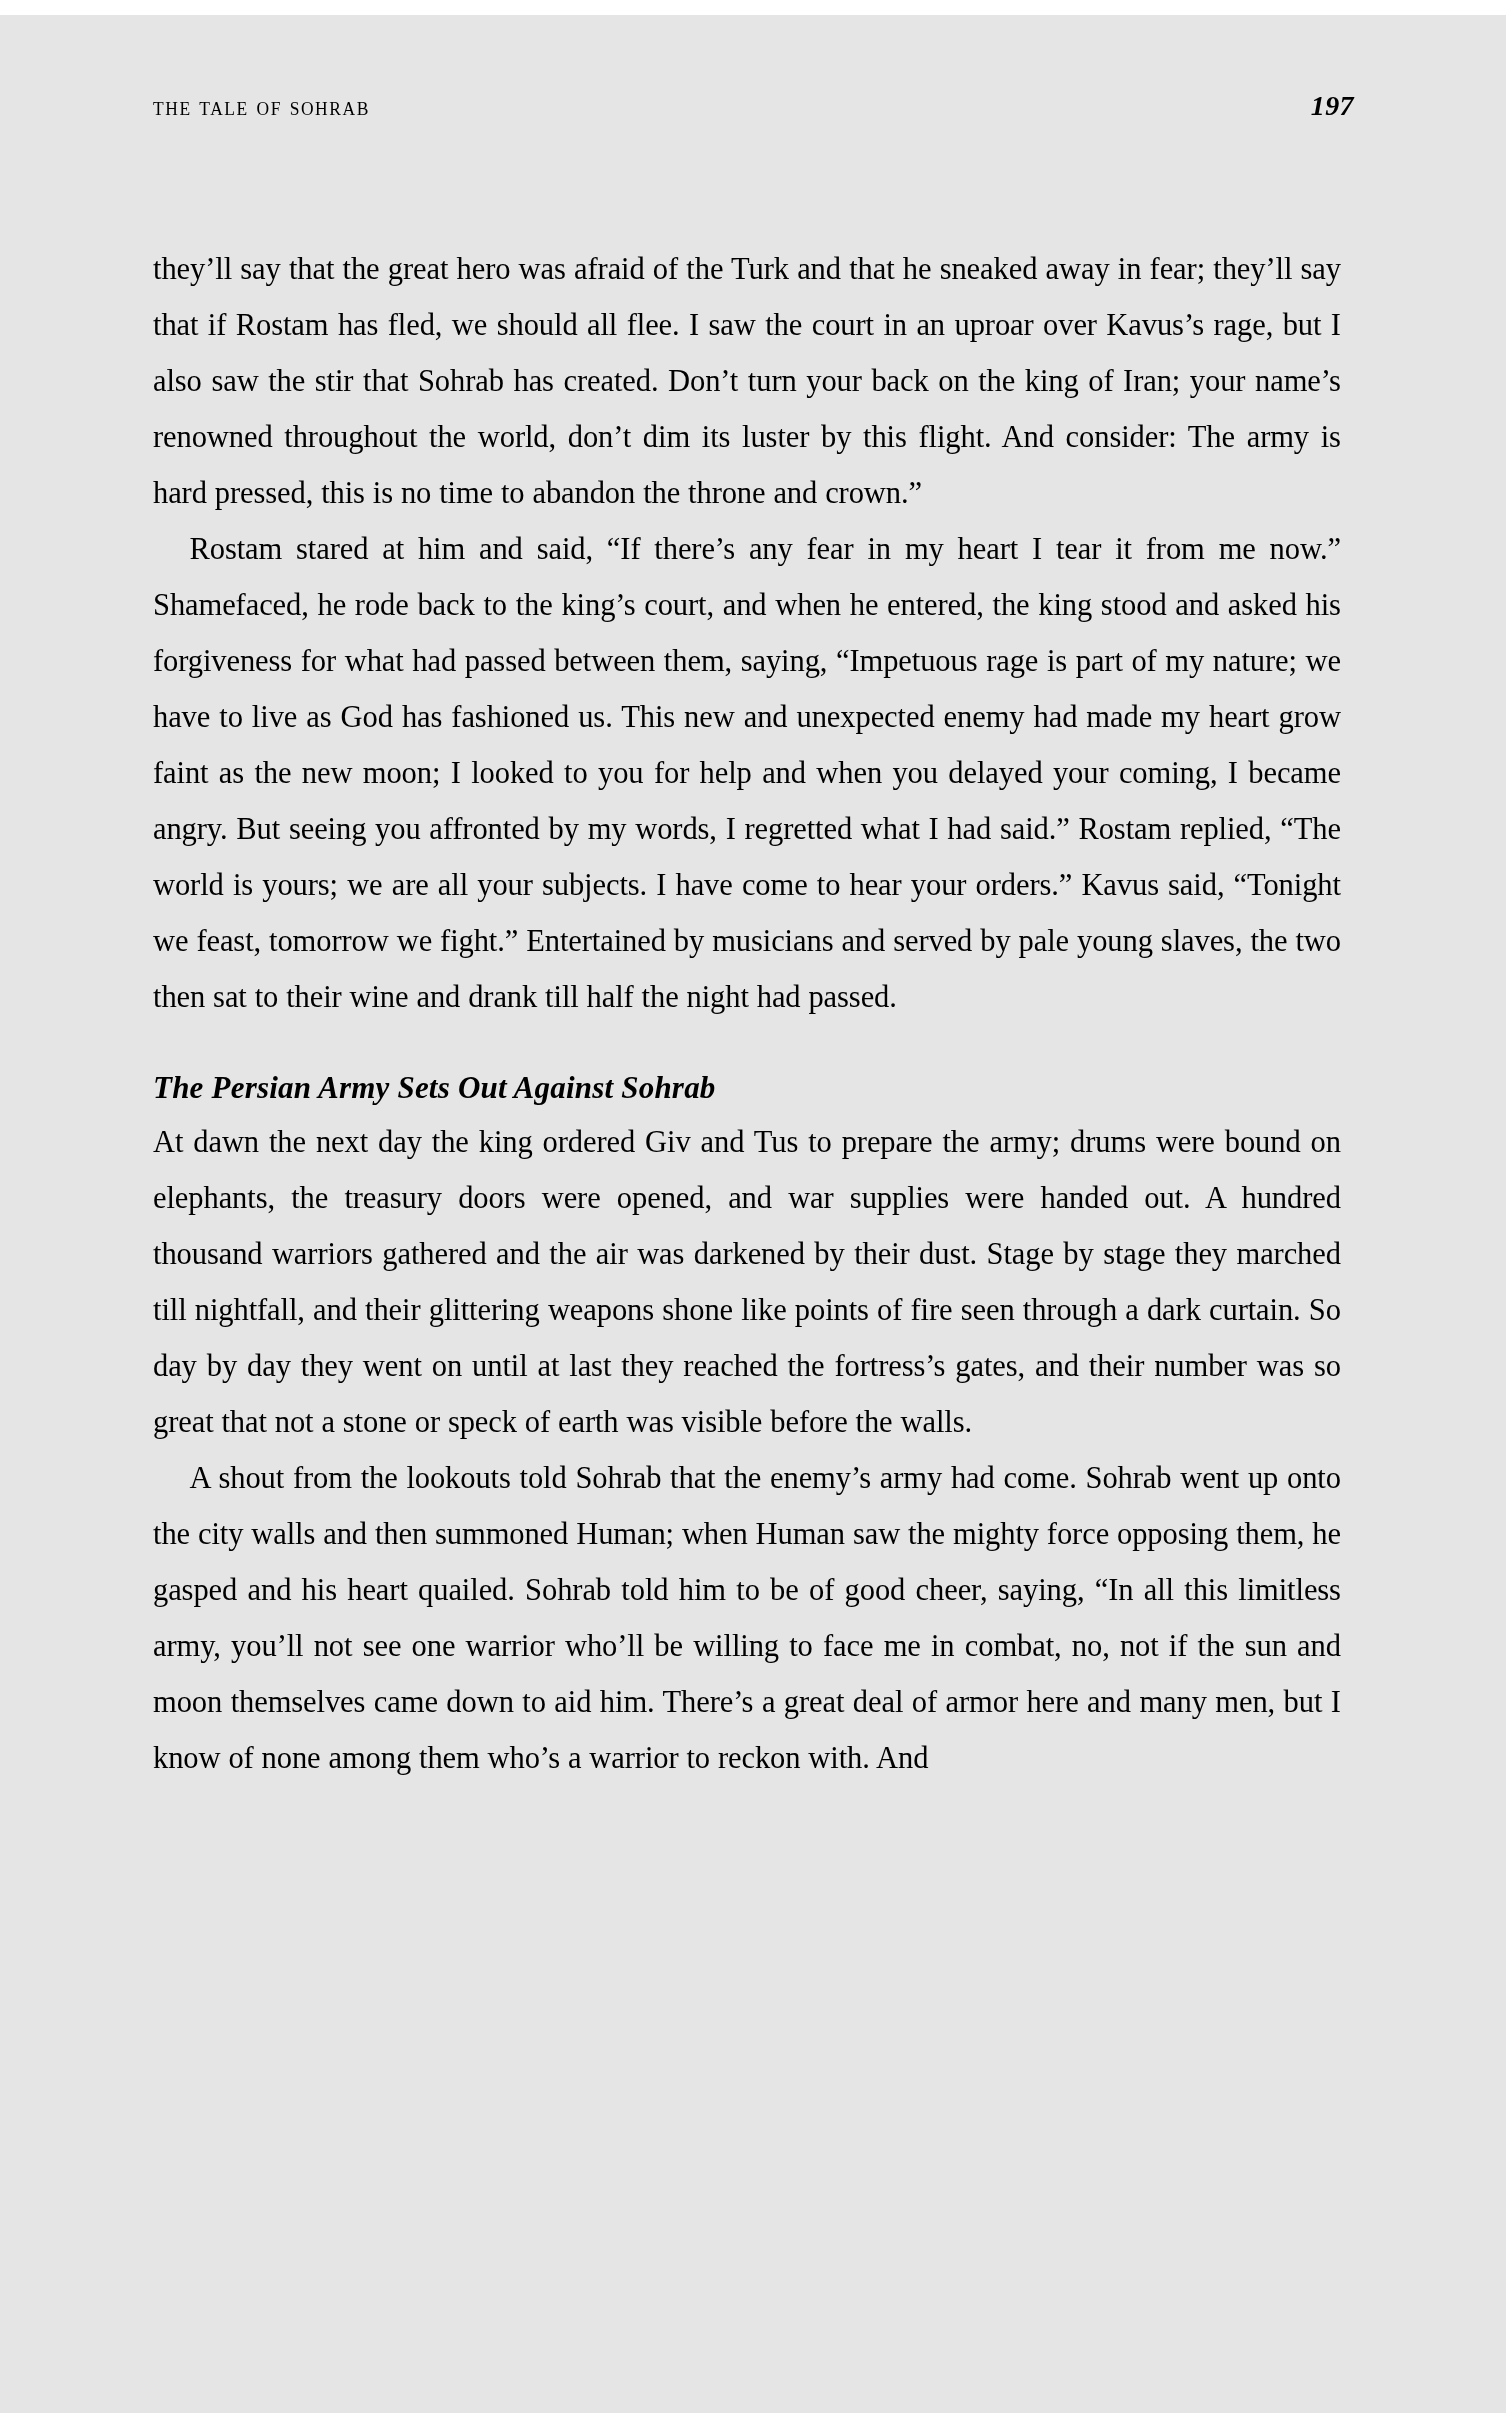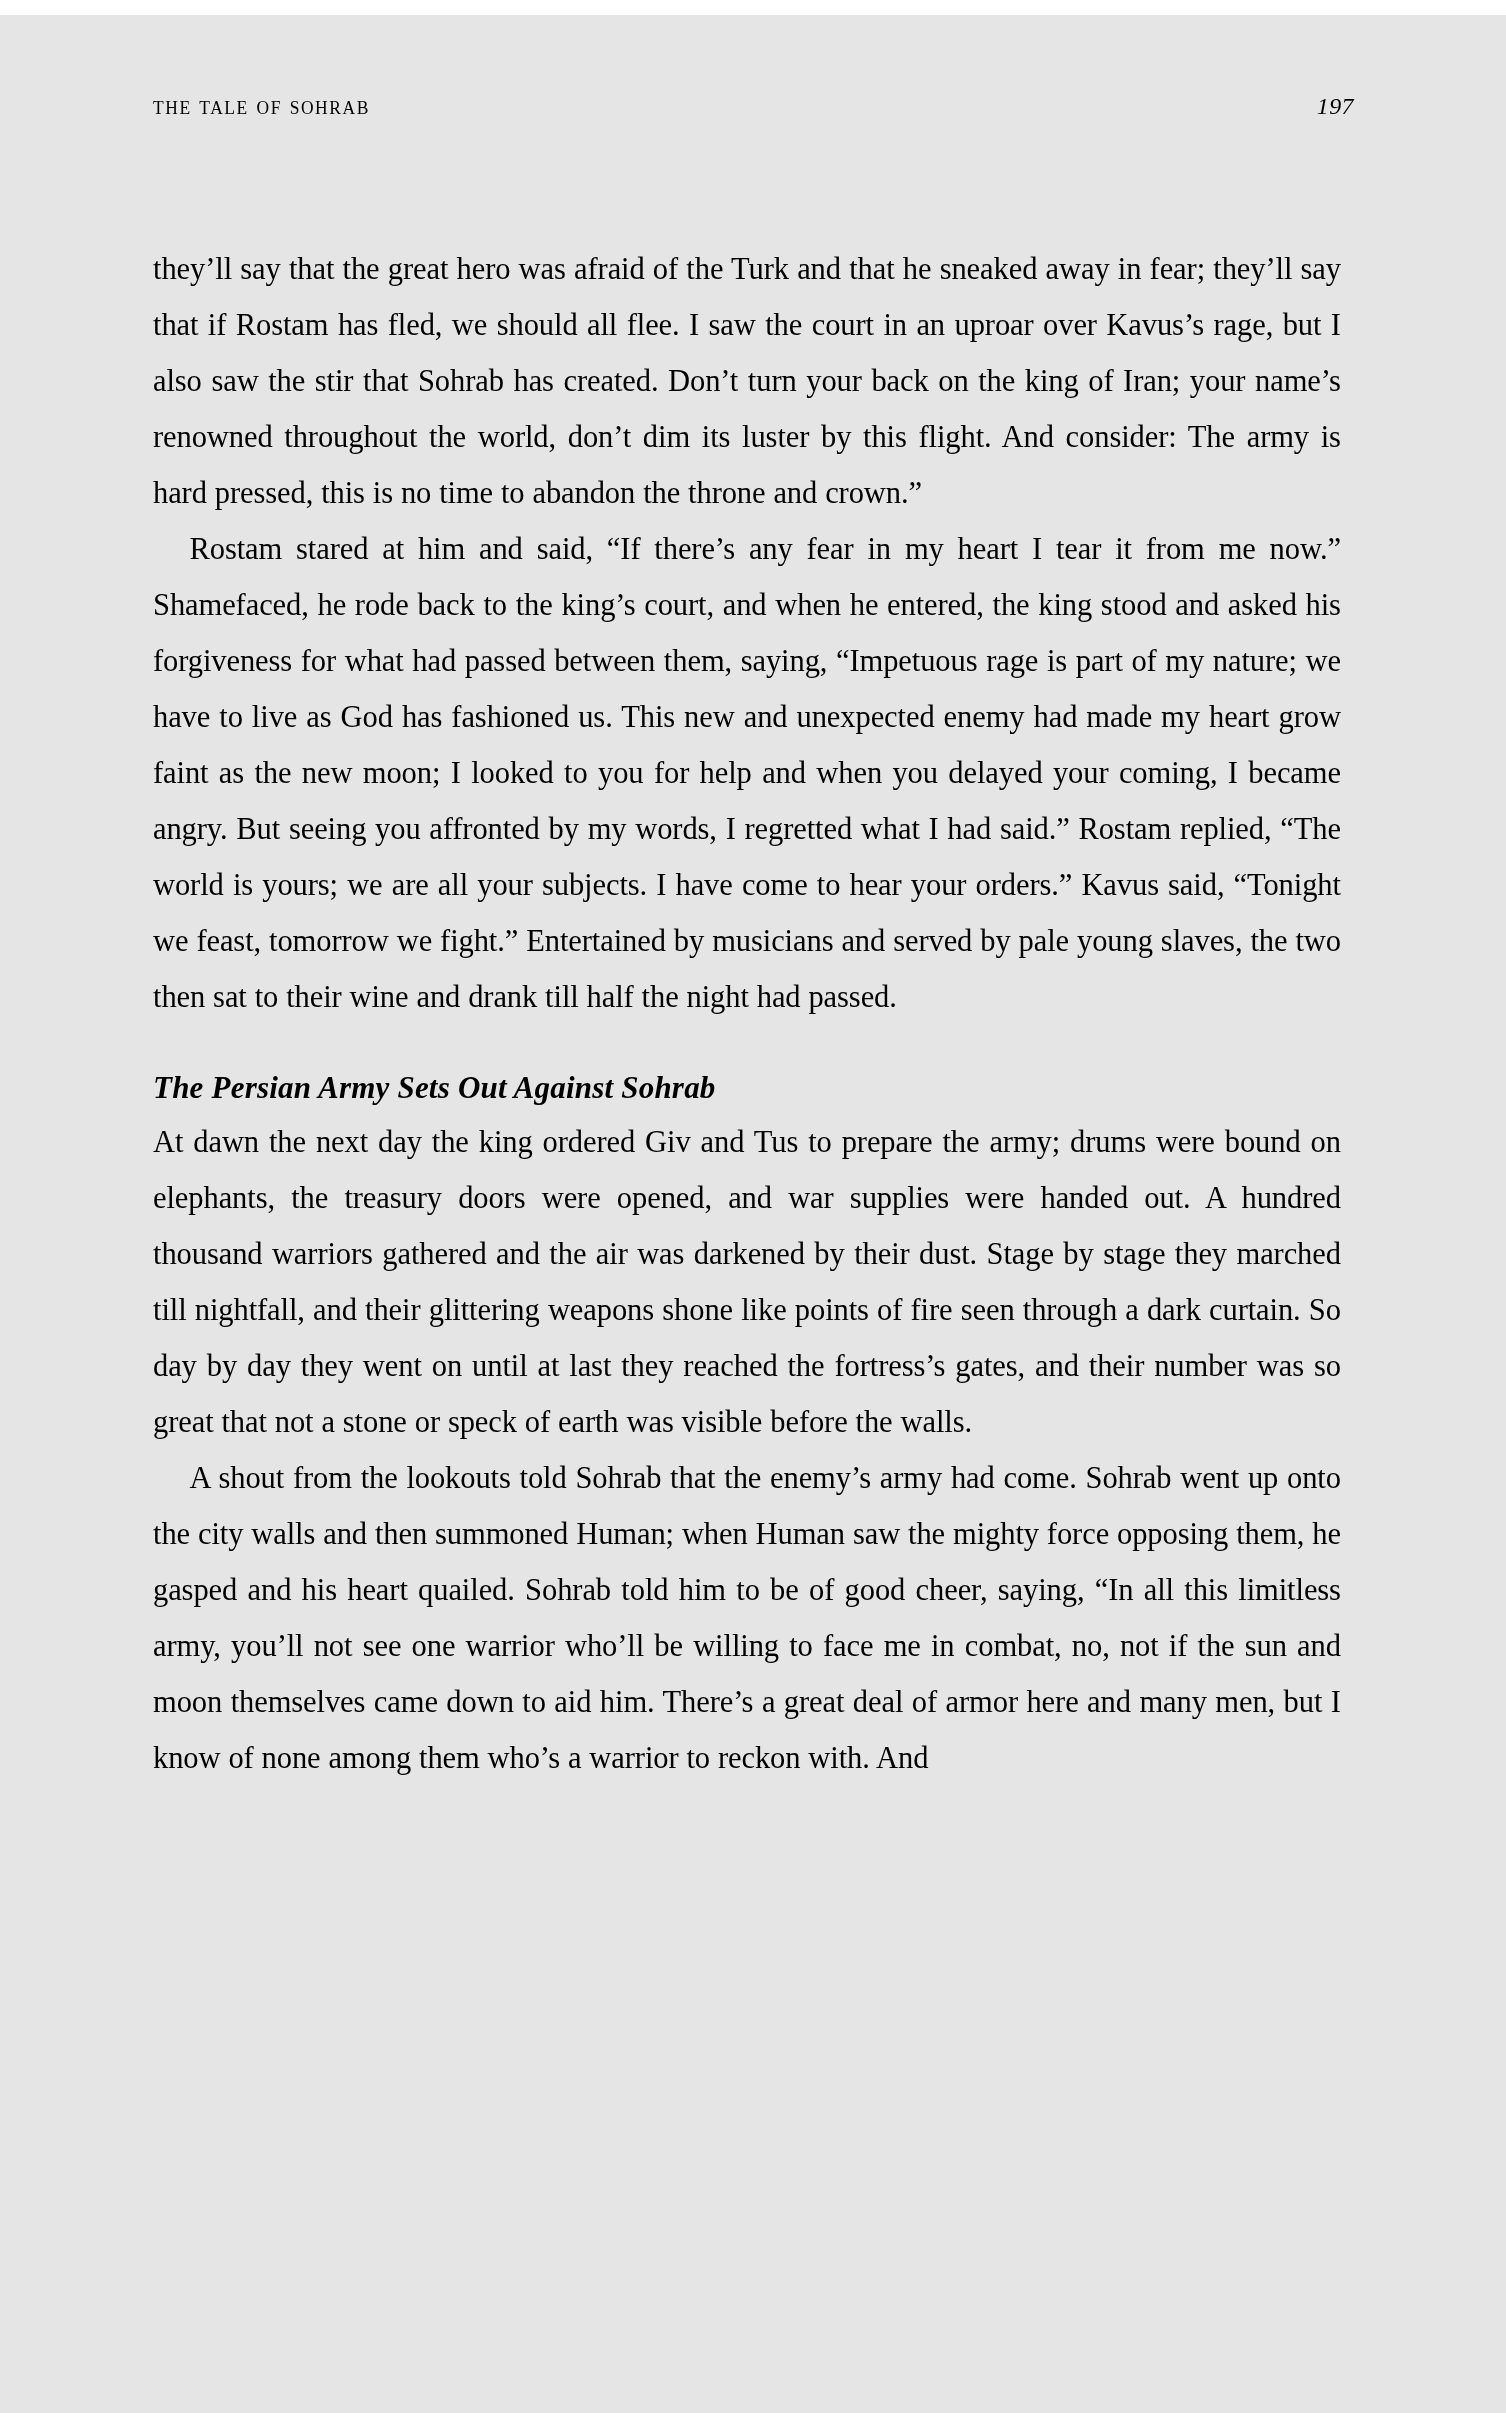--- a/index.html
+++ b/index.html
@@ -36,23 +36,23 @@
     letter-spacing: 1.7px;
     font-variant: small-caps;
     text-transform: lowercase;
     font-weight: 400;
     white-space: nowrap;
     transform: scaleX(0.92);
     transform-origin: left center;
   }
 
   .head-folio {
-    font-size: 24px;
+    font-size: 28px;
     font-style: italic;
-    font-weight: 400;
+    font-weight: 700;
     letter-spacing: 0.4px;
   }
 
   
   .textblock {
     position: absolute;
     left: 153px;
     top: 226px;
     width: 1206px;
   }

